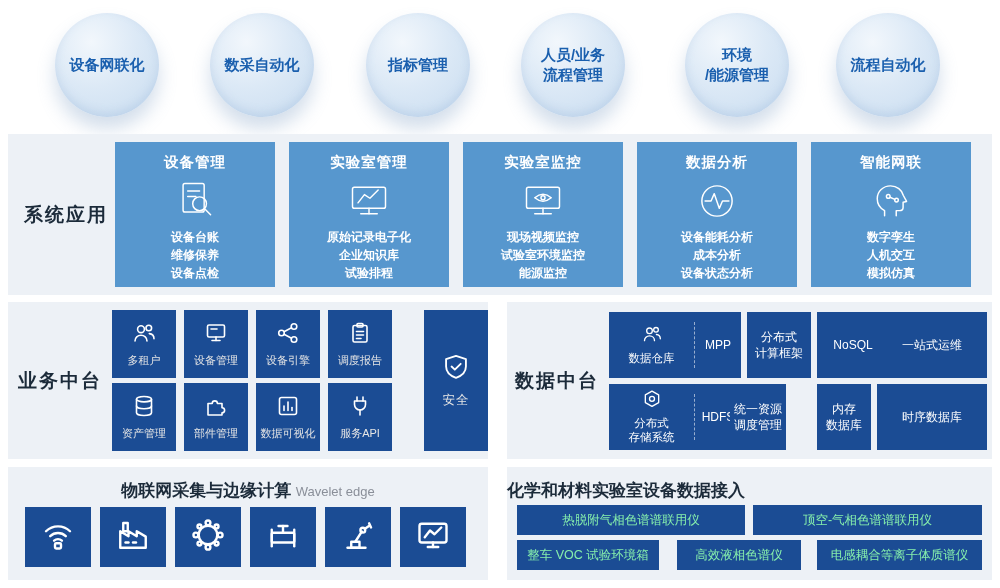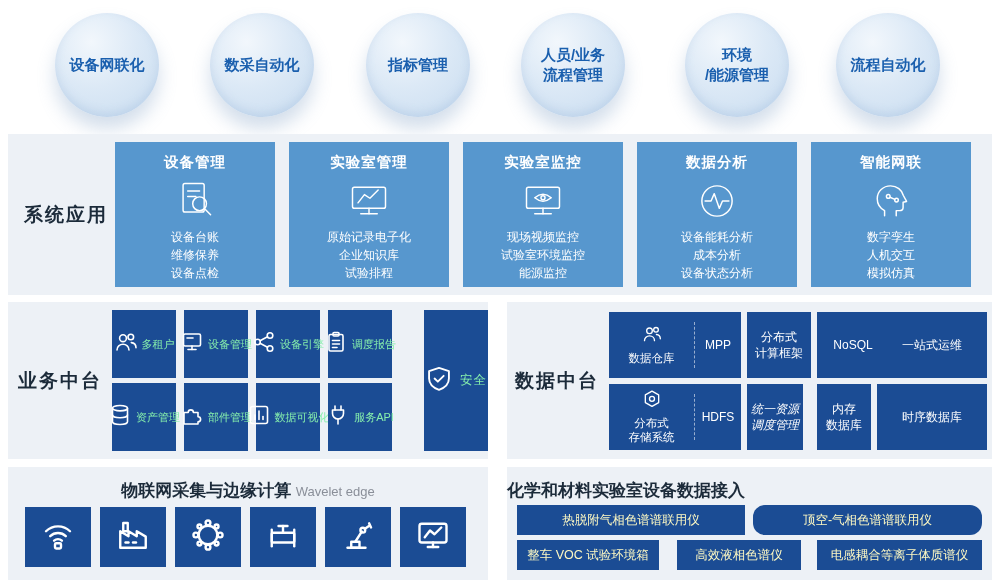--- a/index.html
+++ b/index.html
@@ -15,25 +15,25 @@
 
   .section { position:absolute; background:#edf1f6; }
   .section-label { position:absolute; left:0; top:0; height:100%; display:flex; align-items:center;
     justify-content:center; font-size:19px; font-weight:bold; color:#1c2b3a; letter-spacing:2px; }
 
   
   .app-card { position:absolute; top:8px; width:160px; height:145px; background:#5797ce;
     color:#fff; text-align:center; padding-top:11px; }
   .app-card .card-title { font-size:14.5px; font-weight:bold; letter-spacing:1px; }
   .app-card .card-icon { margin:7px auto 5px; height:44px; display:flex; align-items:center; justify-content:center; }
-  .app-card .card-details { font-size:12px; line-height:1.5; white-space:pre-line; }
-
-  
-  .tile { position:absolute; width:64px; height:68px; background:#1b4c94; color:#86efac;
-    display:flex; flex-direction:row; align-items:center; justify-content:center; gap:4px; }
+  .app-card .card-details { font-size:12px; line-height:1.5; white-space:pre-line;font-weight:bold; }
+
+  
+  .tile { position:absolute; width:64px; height:68px; background:#1b4c94; color:#e5e5e5;
+    display:flex; flex-direction:column; align-items:center; justify-content:center; gap:4px; }
   .tile .tile-label { font-size:11px; white-space:nowrap; }
   .tile.tall { height:141px; gap:7px; }
   .tile.tall .tile-label { font-size:12.5px; letter-spacing:1px; }
 
   
   .dp-box { position:absolute; height:66px; background:#1b4c94; color:#fff; display:flex;
     align-items:center; justify-content:center; text-align:center; font-size:12px;
     line-height:1.35; white-space:pre-line; }
   .dp-primary { position:absolute; height:66px; background:#1b4c94; color:#fff; display:flex;
     align-items:center; }
@@ -45,21 +45,21 @@
   
   .edge-title-row { position:absolute; top:12px; left:0; width:100%; text-align:center; }
   .edge-title { font-size:17px; font-weight:bold; color:#1c2b3a;margin-top:44px; }
   .edge-subtitle { font-size:13px; color:#8a8f99; font-weight:normal; }
   .edge-box { position:absolute; top:40px; width:66px; height:60px; background:#1b4c94;
     display:flex; align-items:center; justify-content:center; }
 
   
   .chem-title { position:absolute; top:12px; left:0; width:100%; text-align:left;
     font-size:17px; font-weight:bold; color:#1c2b3a; }
-  .device-box { position:absolute; height:30px; background:#1b4c94; color:#fef9c3; display:flex;
+  .device-box { position:absolute; height:30px; background:#1b4c94; color:#86efac; display:flex;
     align-items:center; justify-content:center; font-size:12.5px; }
 
   .ic { stroke:#fff; fill:none; stroke-width:1.6; stroke-linecap:round; stroke-linejoin:round; }
 </style>
 </head>
 <body>
 
 <div id="stage">
 
   <div class="circle" style="left:55px">设备网联化</div>
@@ -260,21 +260,21 @@
         <span><svg width="20" height="20" viewBox="0 0 24 24" class="ic">
               <path d="M12 2.5 l8 4.6 v9.2 l-8 4.6 -8-4.6 V7.1 Z"></path>
               <circle cx="12" cy="11.8" r="3"></circle>
             </svg></span>
         <span>分布式
 存储系统</span>
       </div>
       <div class="dp-divider"></div>
       <div class="dp-sub">HDFS</div>
     </div>
-    <div class="dp-box" style="left:240px; top:82px; width:56px;font-style:italic;">统一资源
+    <div class="dp-box" style="left:223px; top:82px; width:56px;">统一资源
 调度管理</div>
     <div class="dp-box" style="left:310px; top:82px; width:54px;">内存
 数据库</div>
     <div class="dp-box" style="left:370px; top:82px; width:110px;">时序数据库</div>
   </div>
 
   <div class="section" style="left:8px; top:467px; width:480px; height:113px;">
     <div class="edge-title-row">
       <span class="edge-title">物联网采集与边缘计算</span>
       <span class="edge-subtitle">Wavelet edge</span>
@@ -333,19 +333,19 @@
             <polyline points="6.5,13.5 10,9 13,11.5 17.5,7"></polyline>
             <line x1="12" y1="17" x2="12" y2="20"></line>
             <line x1="8.5" y1="20" x2="15.5" y2="20"></line>
           </svg></span>
     </div>
   </div>
 
   <div class="section" style="left:507px; top:467px; width:485px; height:113px;">
     <div class="chem-title">化学和材料实验室设备数据接入</div>
     <div class="device-box" style="left:10px; top:38px; width:228px;">热脱附气相色谱谱联用仪</div>
-    <div class="device-box" style="left:246px; top:38px; width:229px;border-radius:12px;">顶空-气相色谱谱联用仪</div>
+    <div class="device-box" style="left:246px; top:38px; width:229px;">顶空-气相色谱谱联用仪</div>
     <div class="device-box" style="left:10px; top:73px; width:142px;">整车 VOC 试验环境箱</div>
     <div class="device-box" style="left:170px; top:73px; width:124px;">高效液相色谱仪</div>
     <div class="device-box" style="left:310px; top:73px; width:165px;">电感耦合等离子体质谱仪</div>
   </div>
 
 </div>
 
 </body></html>

